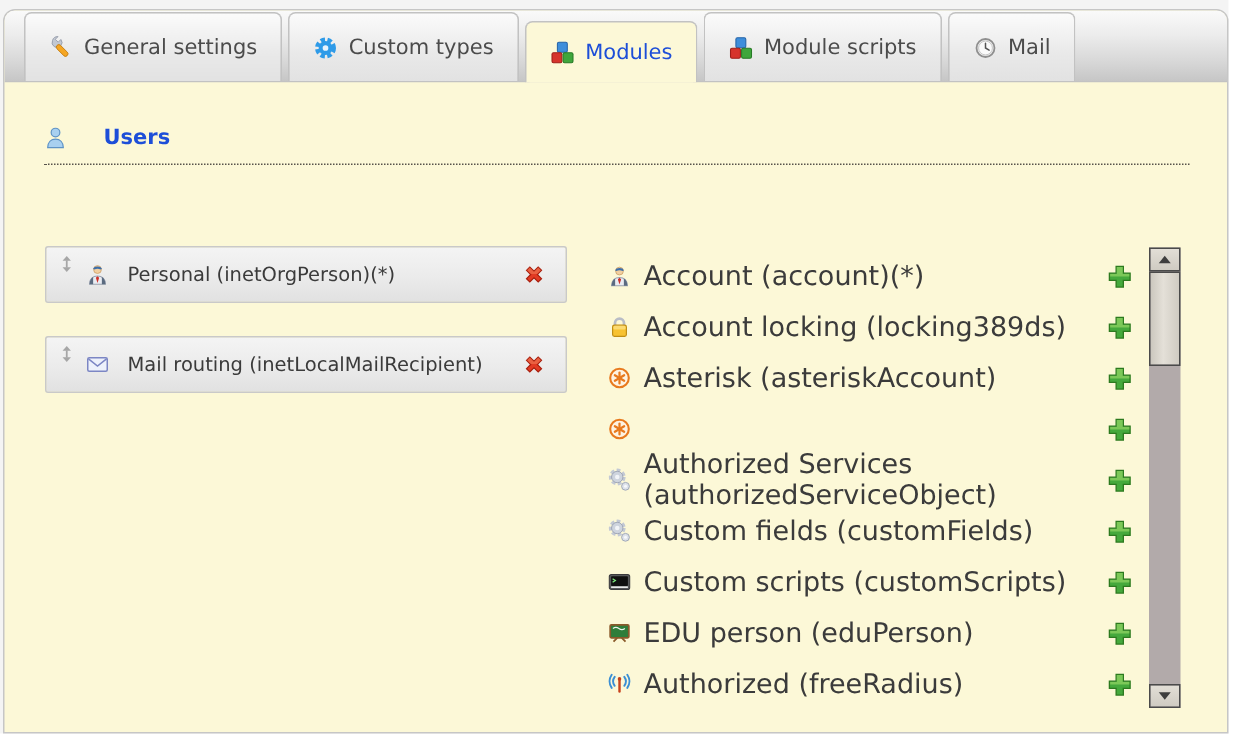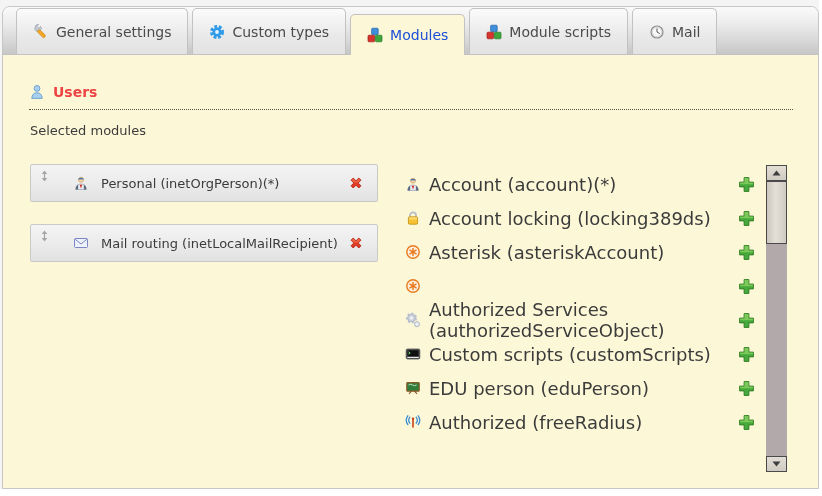--- a/index.html
+++ b/index.html
@@ -36,37 +36,37 @@
     cursor:pointer;white-space:nowrap;
   }
   .tab.active{
     height:41px;margin-bottom:-1px;position:relative;z-index:3;
     background:#FCF8D7;color:#1d4ed8;
   }
   .tab .ticon{display:inline-flex;width:16px;height:16px;}
 
   .section-head{
     position:absolute;left:26px;top:77px;width:764px;
-    display:flex;align-items:center;gap:8px;
-    font-size:14px;font-weight:bold;color:#ef4444;
+    display:flex;align-items:center;gap:24px;
+    font-size:14px;font-weight:bold;color:#1d4ed8;
     padding-bottom:9px;border-bottom:1px dotted #57534B;
   }
   .section-head .sicon{display:inline-flex;width:16px;height:16px;}
 
   .col-label{position:absolute;font-size:13px;color:#3B3B3B;}
   .col-label.sel{left:27px;top:116px;}
   .col-label.avail{left:402px;top:116px;}
 
   .sel-list{position:absolute;left:27px;top:157px;width:348px;}
   .sel-box{
     box-sizing:border-box;height:38px;margin-bottom:22px;
     border:1px solid #C9C9C9;border-radius:2px;
     background:linear-gradient(180deg,#F4F4F4,#EBEBEB 55%,#E1E1E1);
     display:flex;align-items:center;
-    padding:0 12px 0 42px;position:relative;
+    padding:0 12px 0 26px;position:relative;
     font-size:13px;color:#3B3B3B;cursor:move;
   }
   .sel-box .drag{position:absolute;left:9px;top:5px;display:inline-flex;}
   .sel-box .micon{display:inline-flex;width:16px;height:16px;margin-right:12px;flex:0 0 auto;}
   .sel-box .rm{margin-left:auto;display:inline-flex;width:18px;height:18px;cursor:pointer;}
 
   .avail-list{position:absolute;left:402px;top:160px;width:350px;}
   .avail-row{
     height:34px;display:flex;align-items:center;
     font-size:18px;color:#3B3B3B;
@@ -154,21 +154,20 @@
   <div class="section-head">
     <span class="sicon">
         <svg width="16" height="16" viewBox="0 0 16 16">
           <circle cx="8" cy="4.4" r="2.9" fill="#A8D0F0" stroke="#5E93C6" stroke-width="0.8"></circle>
           <path d="M2.8 14.4 C2.8 10.8 5 8.7 8 8.7 C11 8.7 13.2 10.8 13.2 14.4 Z" fill="#A8D0F0" stroke="#5E93C6" stroke-width="0.8"></path>
         </svg>
       </span>
     <span>Users</span>
   </div>
 
-  <div class="col-label sel">Selected modules</div>
 
   <div class="sel-list" id="selList">
       <div class="sel-box">
         <span class="drag">
           <svg width="9" height="12" viewBox="0 0 9 12">
             <path d="M4.5 0.6 L7.3 3.9 H1.7 Z" fill="#A6A6A6"></path>
             <path d="M4.5 11.4 L7.3 8.1 H1.7 Z" fill="#A6A6A6"></path>
             <rect x="3.9" y="3.6" width="1.2" height="4.8" fill="#A6A6A6"></rect>
           </svg>
         </span>
@@ -300,20 +299,38 @@
         <span class="add">
           <svg width="17" height="17" viewBox="0 0 17 17">
             <path d="M6.1 1.6 h4.8 v4.5 h4.5 v4.8 h-4.5 v4.5 h-4.8 v-4.5 H1.6 V6.1 h4.5 z" fill="#45A93C" stroke="#2C7A1F" stroke-width="0.9"></path>
             <path d="M6.5 2 h4 v4.6 h4.4 v1.7 H2.1 V6.6 h4.4 z" fill="#8AD05F" opacity="0.8"></path>
           </svg>
         </span>
       </div>
       <div class="avail-row">
         <span class="micon">
           <svg width="16" height="16" viewBox="0 0 16 16">
+            <circle cx="6.5" cy="6" r="4" fill="none" stroke="#C3C9D4" stroke-width="3.2" stroke-dasharray="2.2 1.4"></circle>
+            <circle cx="6.5" cy="6" r="3.8" fill="#CED4DE" stroke="#9AA2B2" stroke-width="0.6"></circle>
+            <circle cx="6.5" cy="6" r="1.5" fill="#F2F4F8"></circle>
+            <circle cx="12" cy="12.2" r="2.6" fill="#DDE2EA" stroke="#9AA2B2" stroke-width="0.6"></circle>
+            <circle cx="12" cy="12.2" r="1" fill="#F6F8FB"></circle>
+          </svg>
+        </span>
+        <span>Custom fields (customFields)</span>
+        <span class="add">
+          <svg width="17" height="17" viewBox="0 0 17 17">
+            <path d="M6.1 1.6 h4.8 v4.5 h4.5 v4.8 h-4.5 v4.5 h-4.8 v-4.5 H1.6 V6.1 h4.5 z" fill="#45A93C" stroke="#2C7A1F" stroke-width="0.9"></path>
+            <path d="M6.5 2 h4 v4.6 h4.4 v1.7 H2.1 V6.6 h4.4 z" fill="#8AD05F" opacity="0.8"></path>
+          </svg>
+        </span>
+      </div>
+      <div class="avail-row">
+        <span class="micon">
+          <svg width="16" height="16" viewBox="0 0 16 16">
             <rect x="1.2" y="3" width="13.6" height="10" rx="1.4" fill="#58595B" stroke="#3A3A3C" stroke-width="0.7"></rect>
             <rect x="2.4" y="4.2" width="11.2" height="6.4" rx="0.5" fill="#101010"></rect>
             <path d="M3.4 5.8 L5.2 7 L3.4 8.2" stroke="#7CE87C" stroke-width="0.9" fill="none"></path>
             <rect x="2.4" y="10.9" width="11.2" height="1.1" fill="#E8E8E8"></rect>
           </svg>
         </span>
         <span>Custom scripts (customScripts)</span>
         <span class="add">
           <svg width="17" height="17" viewBox="0 0 17 17">
             <path d="M6.1 1.6 h4.8 v4.5 h4.5 v4.8 h-4.5 v4.5 h-4.8 v-4.5 H1.6 V6.1 h4.5 z" fill="#45A93C" stroke="#2C7A1F" stroke-width="0.9"></path>

